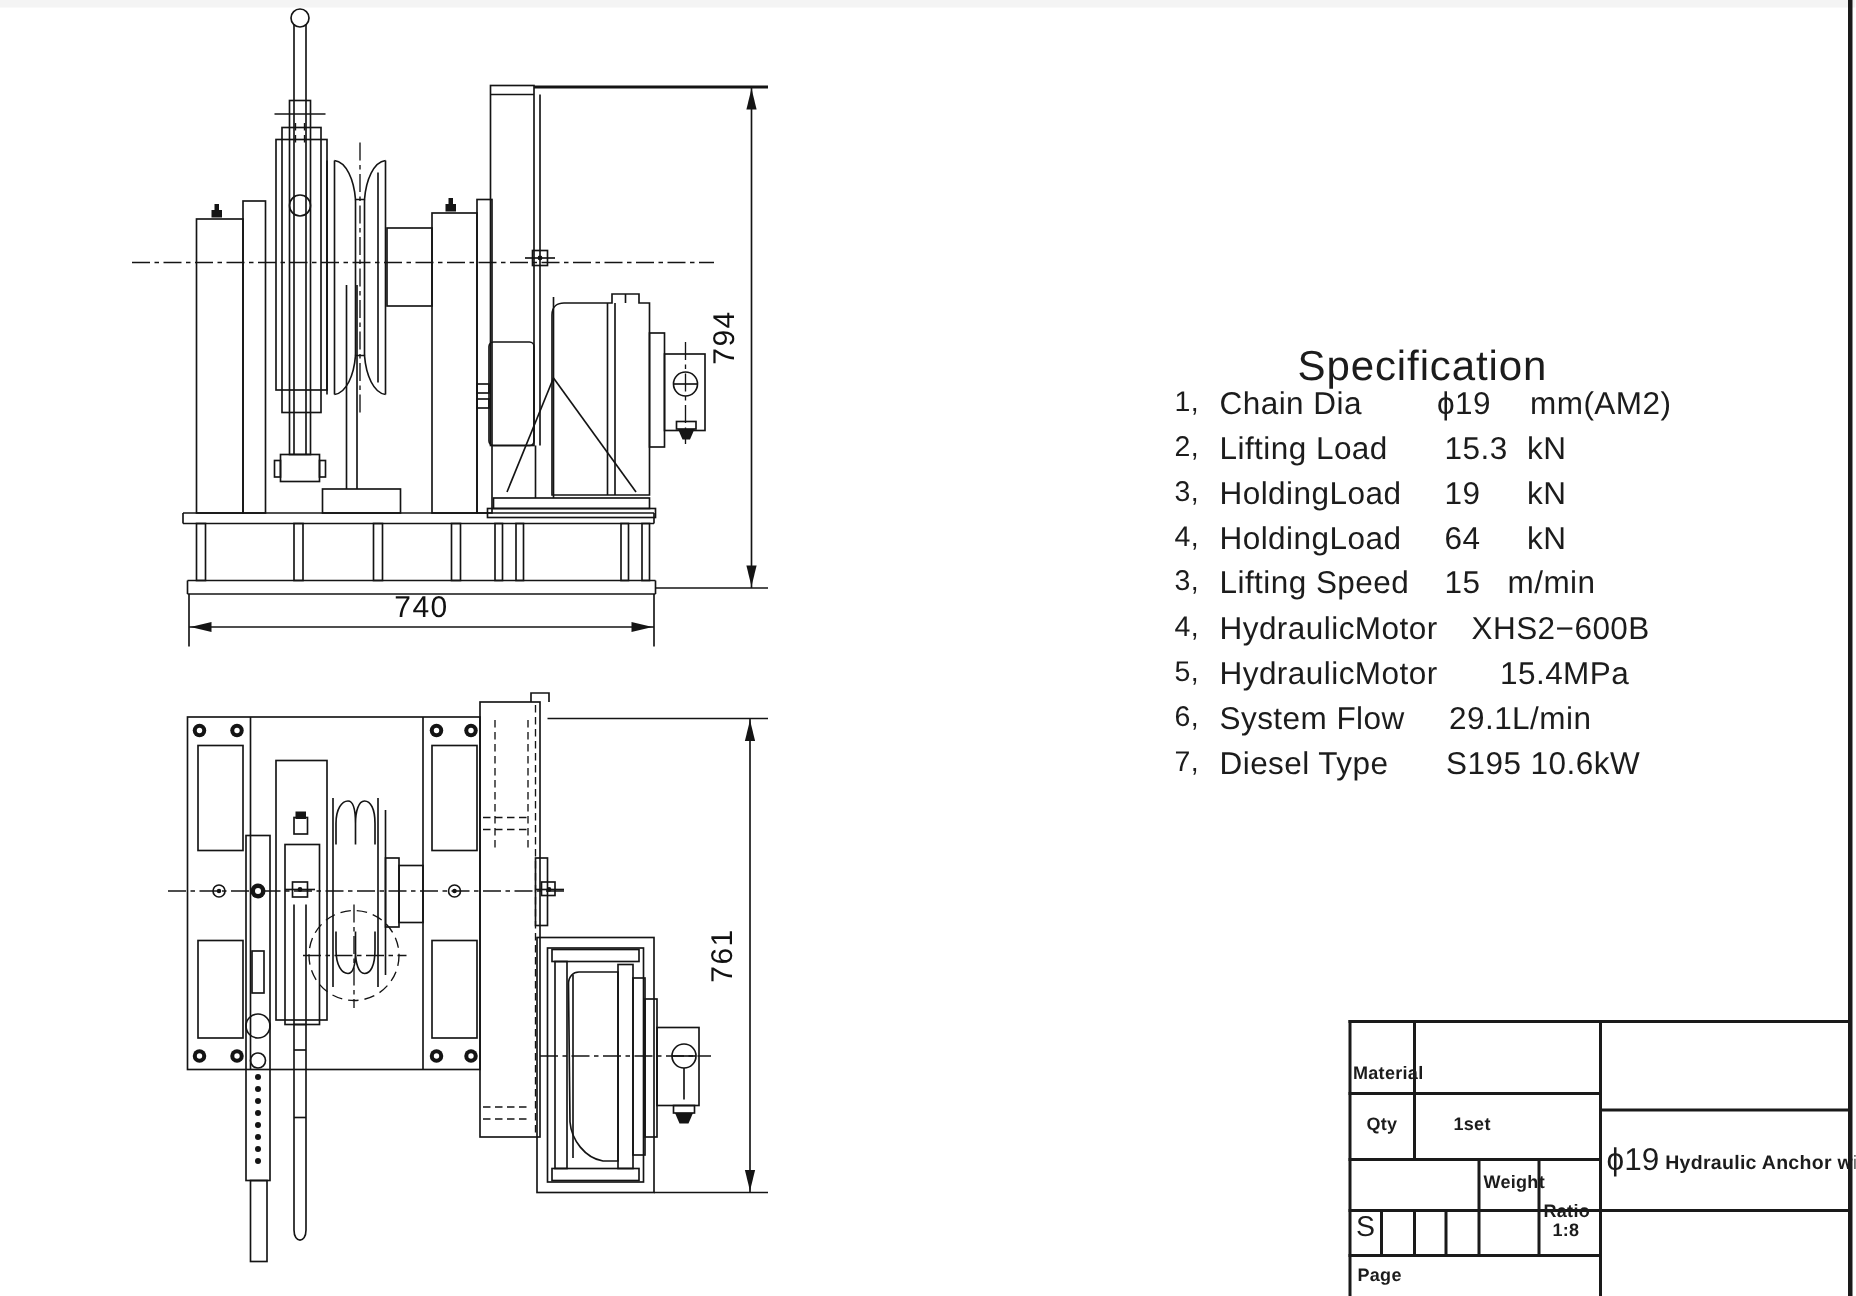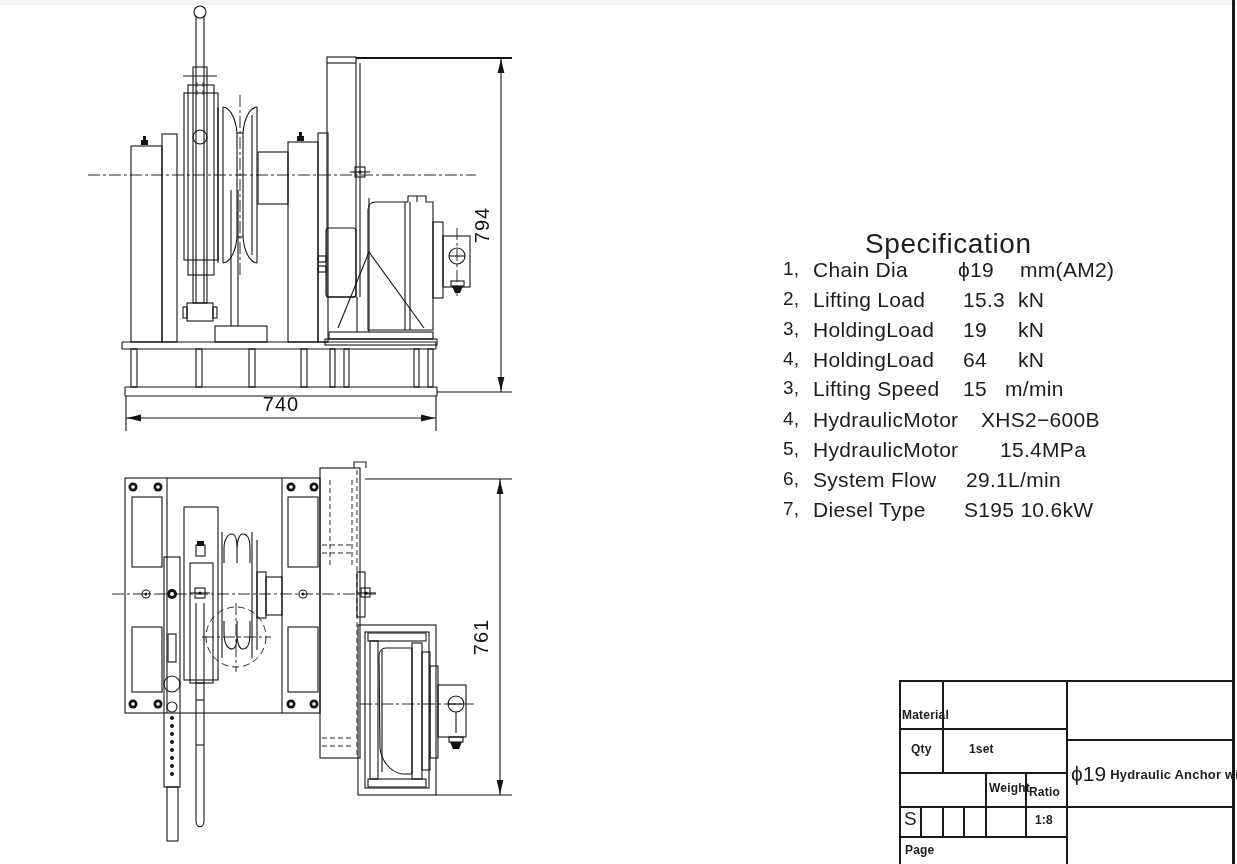--- a/index.html
+++ b/index.html
@@ -353,21 +353,21 @@
   <div class="tl" style="left:0;top:48px;width:169px;height:2px"></div>
   <div class="tl" style="left:0;top:92px;width:169px;height:2px"></div>
   <div class="tl" style="left:0;top:126px;width:334px;height:2px"></div>
   <div class="tl" style="left:0;top:156px;width:169px;height:2px"></div>
   <div class="tl" style="left:167px;top:59px;width:167px;height:2px"></div>
 
   <div class="tb-label" style="left:3px;top:28px">Material</div>
   <div class="tb-label" style="left:12px;top:62px">Qty</div>
   <div class="tb-label" style="left:70px;top:62px">1set</div>
   <div class="tb-label" style="left:90px;top:101px">Weight</div>
-  <div class="tb-label" style="left:130px;top:105px">Ratio</div>
+  <div class="tb-label" style="left:130px;top:120px">Ratio</div>
   <div class="tb-label tb-big" style="left:5px;top:128px">S</div>
   <div class="tb-label" style="left:136px;top:133px">1:8</div>
   <div class="tb-label" style="left:6px;top:163px">Page</div>
   <div class="tb-title">
     <span class="phi">ϕ19</span>
     <span class="nm">Hydraulic Anchor winch</span>
   </div>
 </div>
 
 <div class="right-border"></div>

